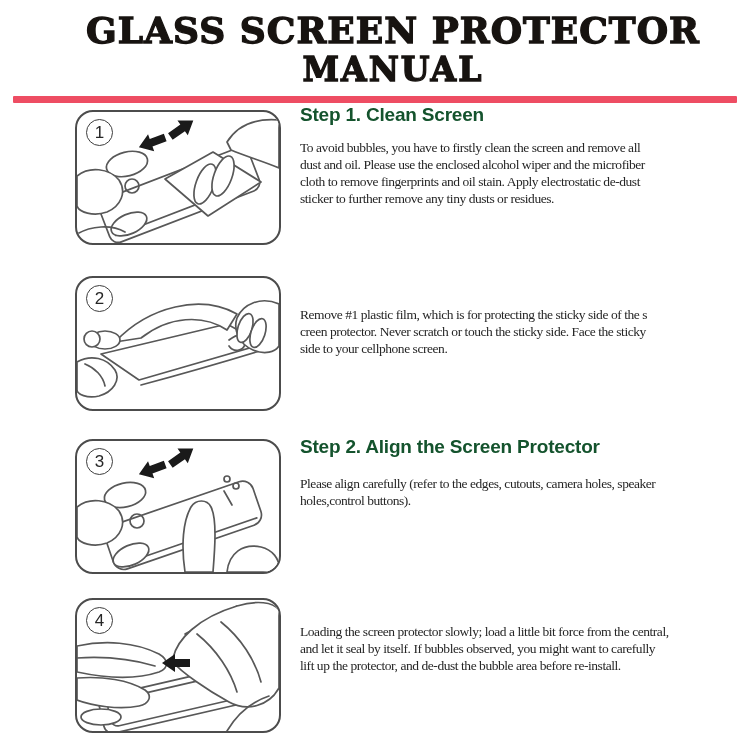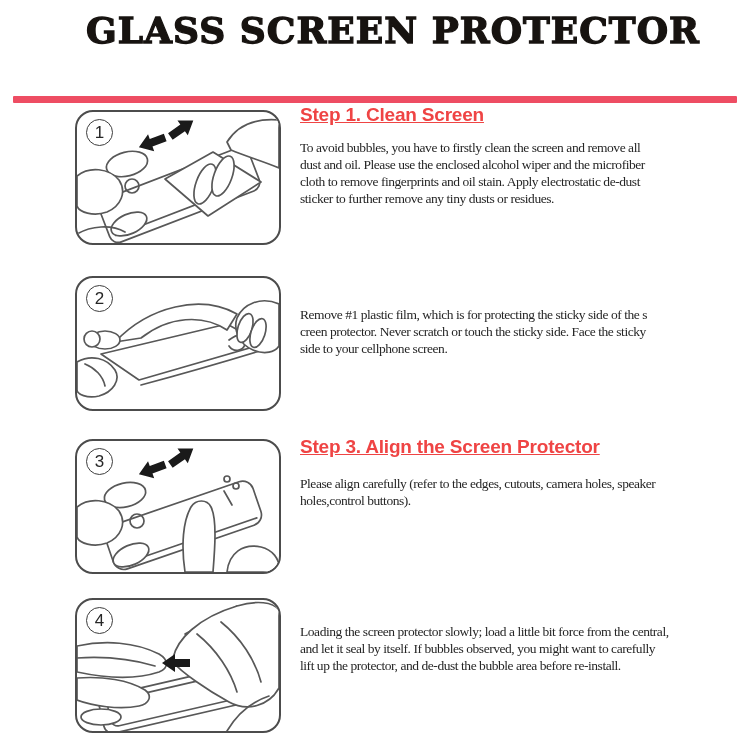--- a/index.html
+++ b/index.html
@@ -27,38 +27,39 @@
     border:2px solid #4c4c4c;border-radius:18px;background:#fff;overflow:hidden;
   }
   .box svg{position:absolute;inset:0;width:100%;height:100%;}
   .badge{
     position:absolute;left:9px;top:7px;width:27px;height:27px;border:1.6px solid #3d3d3d;border-radius:50%;
     display:flex;align-items:center;justify-content:center;
     font-size:17px;color:#262626;background:#fff;z-index:2;box-sizing:border-box;
   }
   .head{
     position:absolute;left:300px;margin:0;width:450px;
-    font-size:19px;font-weight:bold;letter-spacing:-0.2px;color:#ef4444;text-decoration:underline;
+    font-size:19px;font-weight:bold;letter-spacing:-0.2px;color:#14532d;
   }
   .para{
     position:absolute;left:300px;margin:0;width:472px;
     font-family:"Liberation Serif",serif;font-size:13.5px;line-height:17px;letter-spacing:-0.45px;
     color:#262626;white-space:pre-line;
   }
   .ink{fill:#1a1a1a;stroke:none;}
   .art{fill:none;stroke:#585858;stroke-width:1.7;stroke-linejoin:round;stroke-linecap:round;}
   .artf{fill:#ffffff;stroke:#585858;stroke-width:1.7;stroke-linejoin:round;stroke-linecap:round;}
 </style>
 </head>
 <body>
 
 <div class="page">
 
   <div class="title-wrap">
     <div class="title-line1">GLASS SCREEN PROTECTOR</div>
+    <div class="title-line2">MANUAL</div>
   </div>
   <div class="divider" style="background: rgb(238, 77, 99);"></div>
 
   <div class="box" style="top:110px">
     <svg viewBox="0 0 202 131" aria-hidden="true">
 
       <g transform="rotate(-21 102 82)">
         <rect class="artf" x="22" y="60" width="160" height="46" rx="9"></rect>
         <line class="art" x1="28" y1="98" x2="176" y2="98"></line>
       </g>
@@ -127,21 +128,21 @@
 
       <ellipse class="artf" cx="48" cy="54" rx="21" ry="12" transform="rotate(-13 48 54)"></ellipse>
       <path class="artf" d="M0,66 C12,56 32,58 42,70 C50,82 44,96 30,102 C16,107 2,102 0,96 Z"></path>
       <ellipse class="artf" cx="54" cy="114" rx="19" ry="10" transform="rotate(-24 54 114)"></ellipse>
 
       <path class="ink" d="M-13,-4 L2,-4 L2,-9 L15,0 L2,9 L2,4 L-13,4 Z" transform="translate(76,28) rotate(160)"></path>
       <path class="ink" d="M-13,-4 L2,-4 L2,-9 L15,0 L2,9 L2,4 L-13,4 Z" transform="translate(104,16) rotate(-35)"></path>
     </svg>
     <div class="badge">3</div>
   </div>
-  <h2 class="head" style="top:436px">Step 3. Align the Screen Protector</h2>
+  <h2 class="head" style="top:436px">Step 2. Align the Screen Protector</h2>
   <p class="para" style="top:475px">Please align carefully (refer to the edges, cutouts, camera holes, speaker
 holes,control buttons).</p>
 
   <div class="box" style="top:598px">
     <svg viewBox="0 0 202 131" aria-hidden="true">
 
       <g transform="rotate(-13 100 96)">
         <rect class="artf" x="22" y="80" width="158" height="38" rx="9"></rect>
         <rect class="art" x="30" y="86" width="142" height="26" rx="7"></rect>
       </g>

